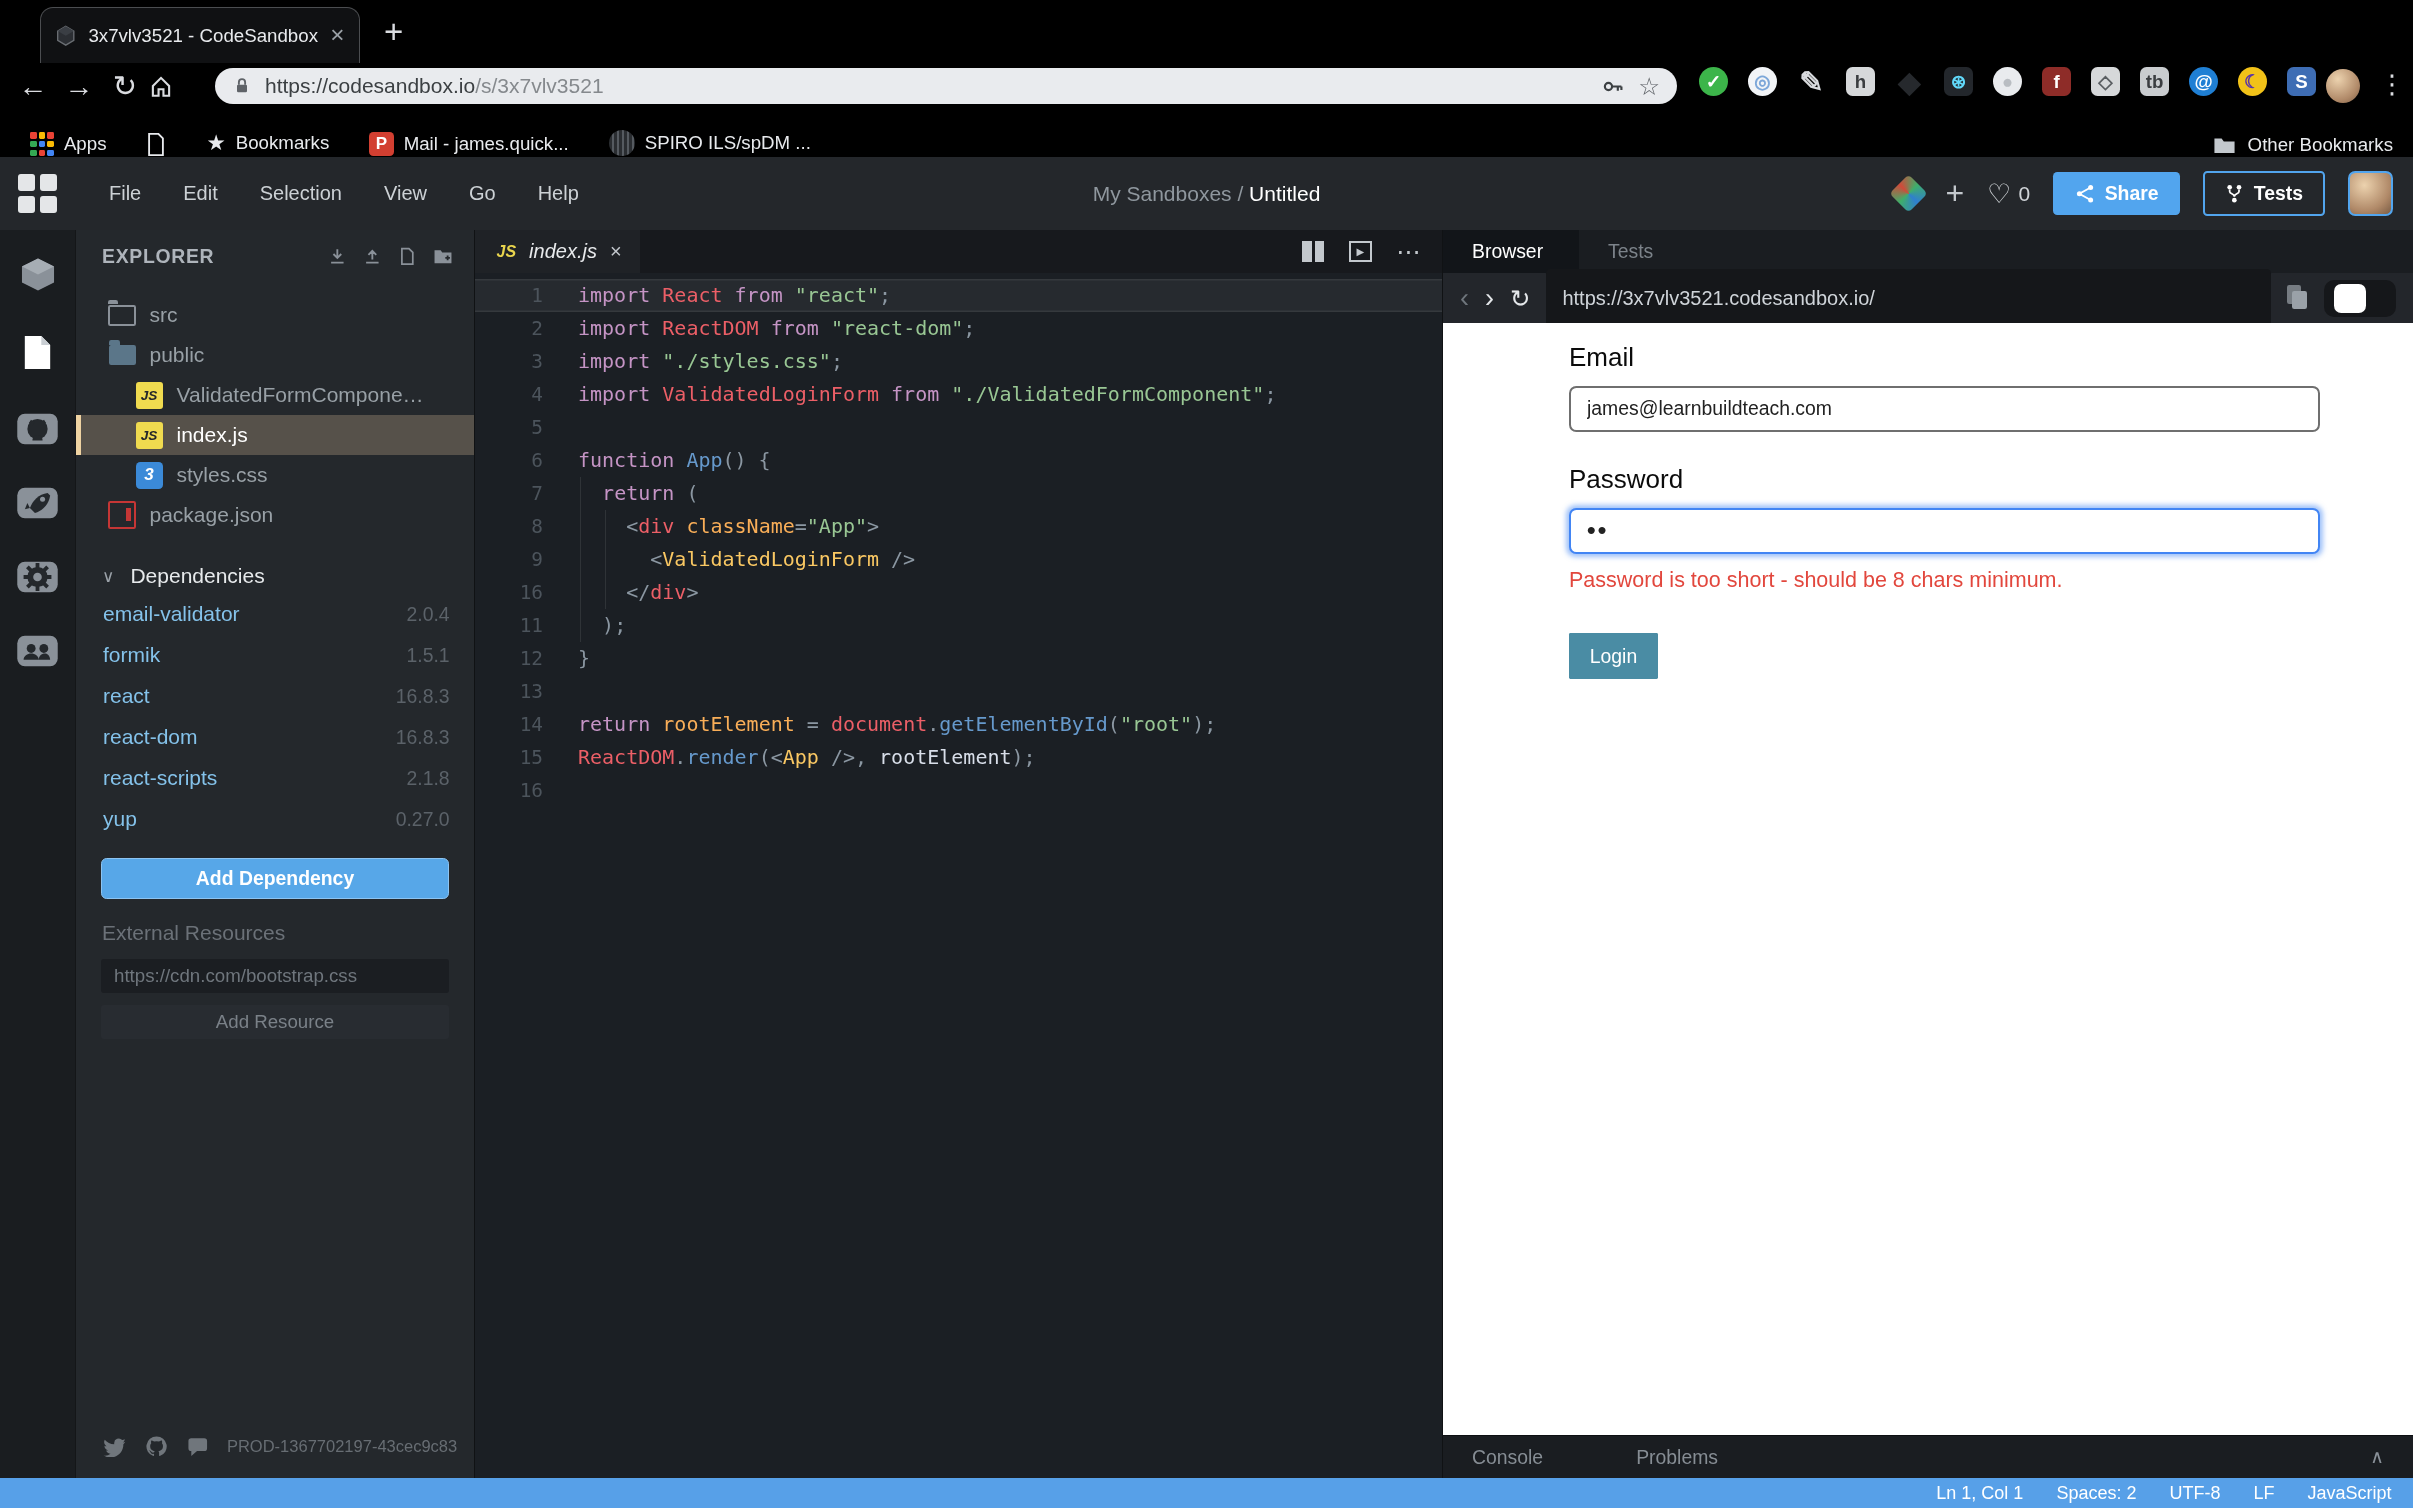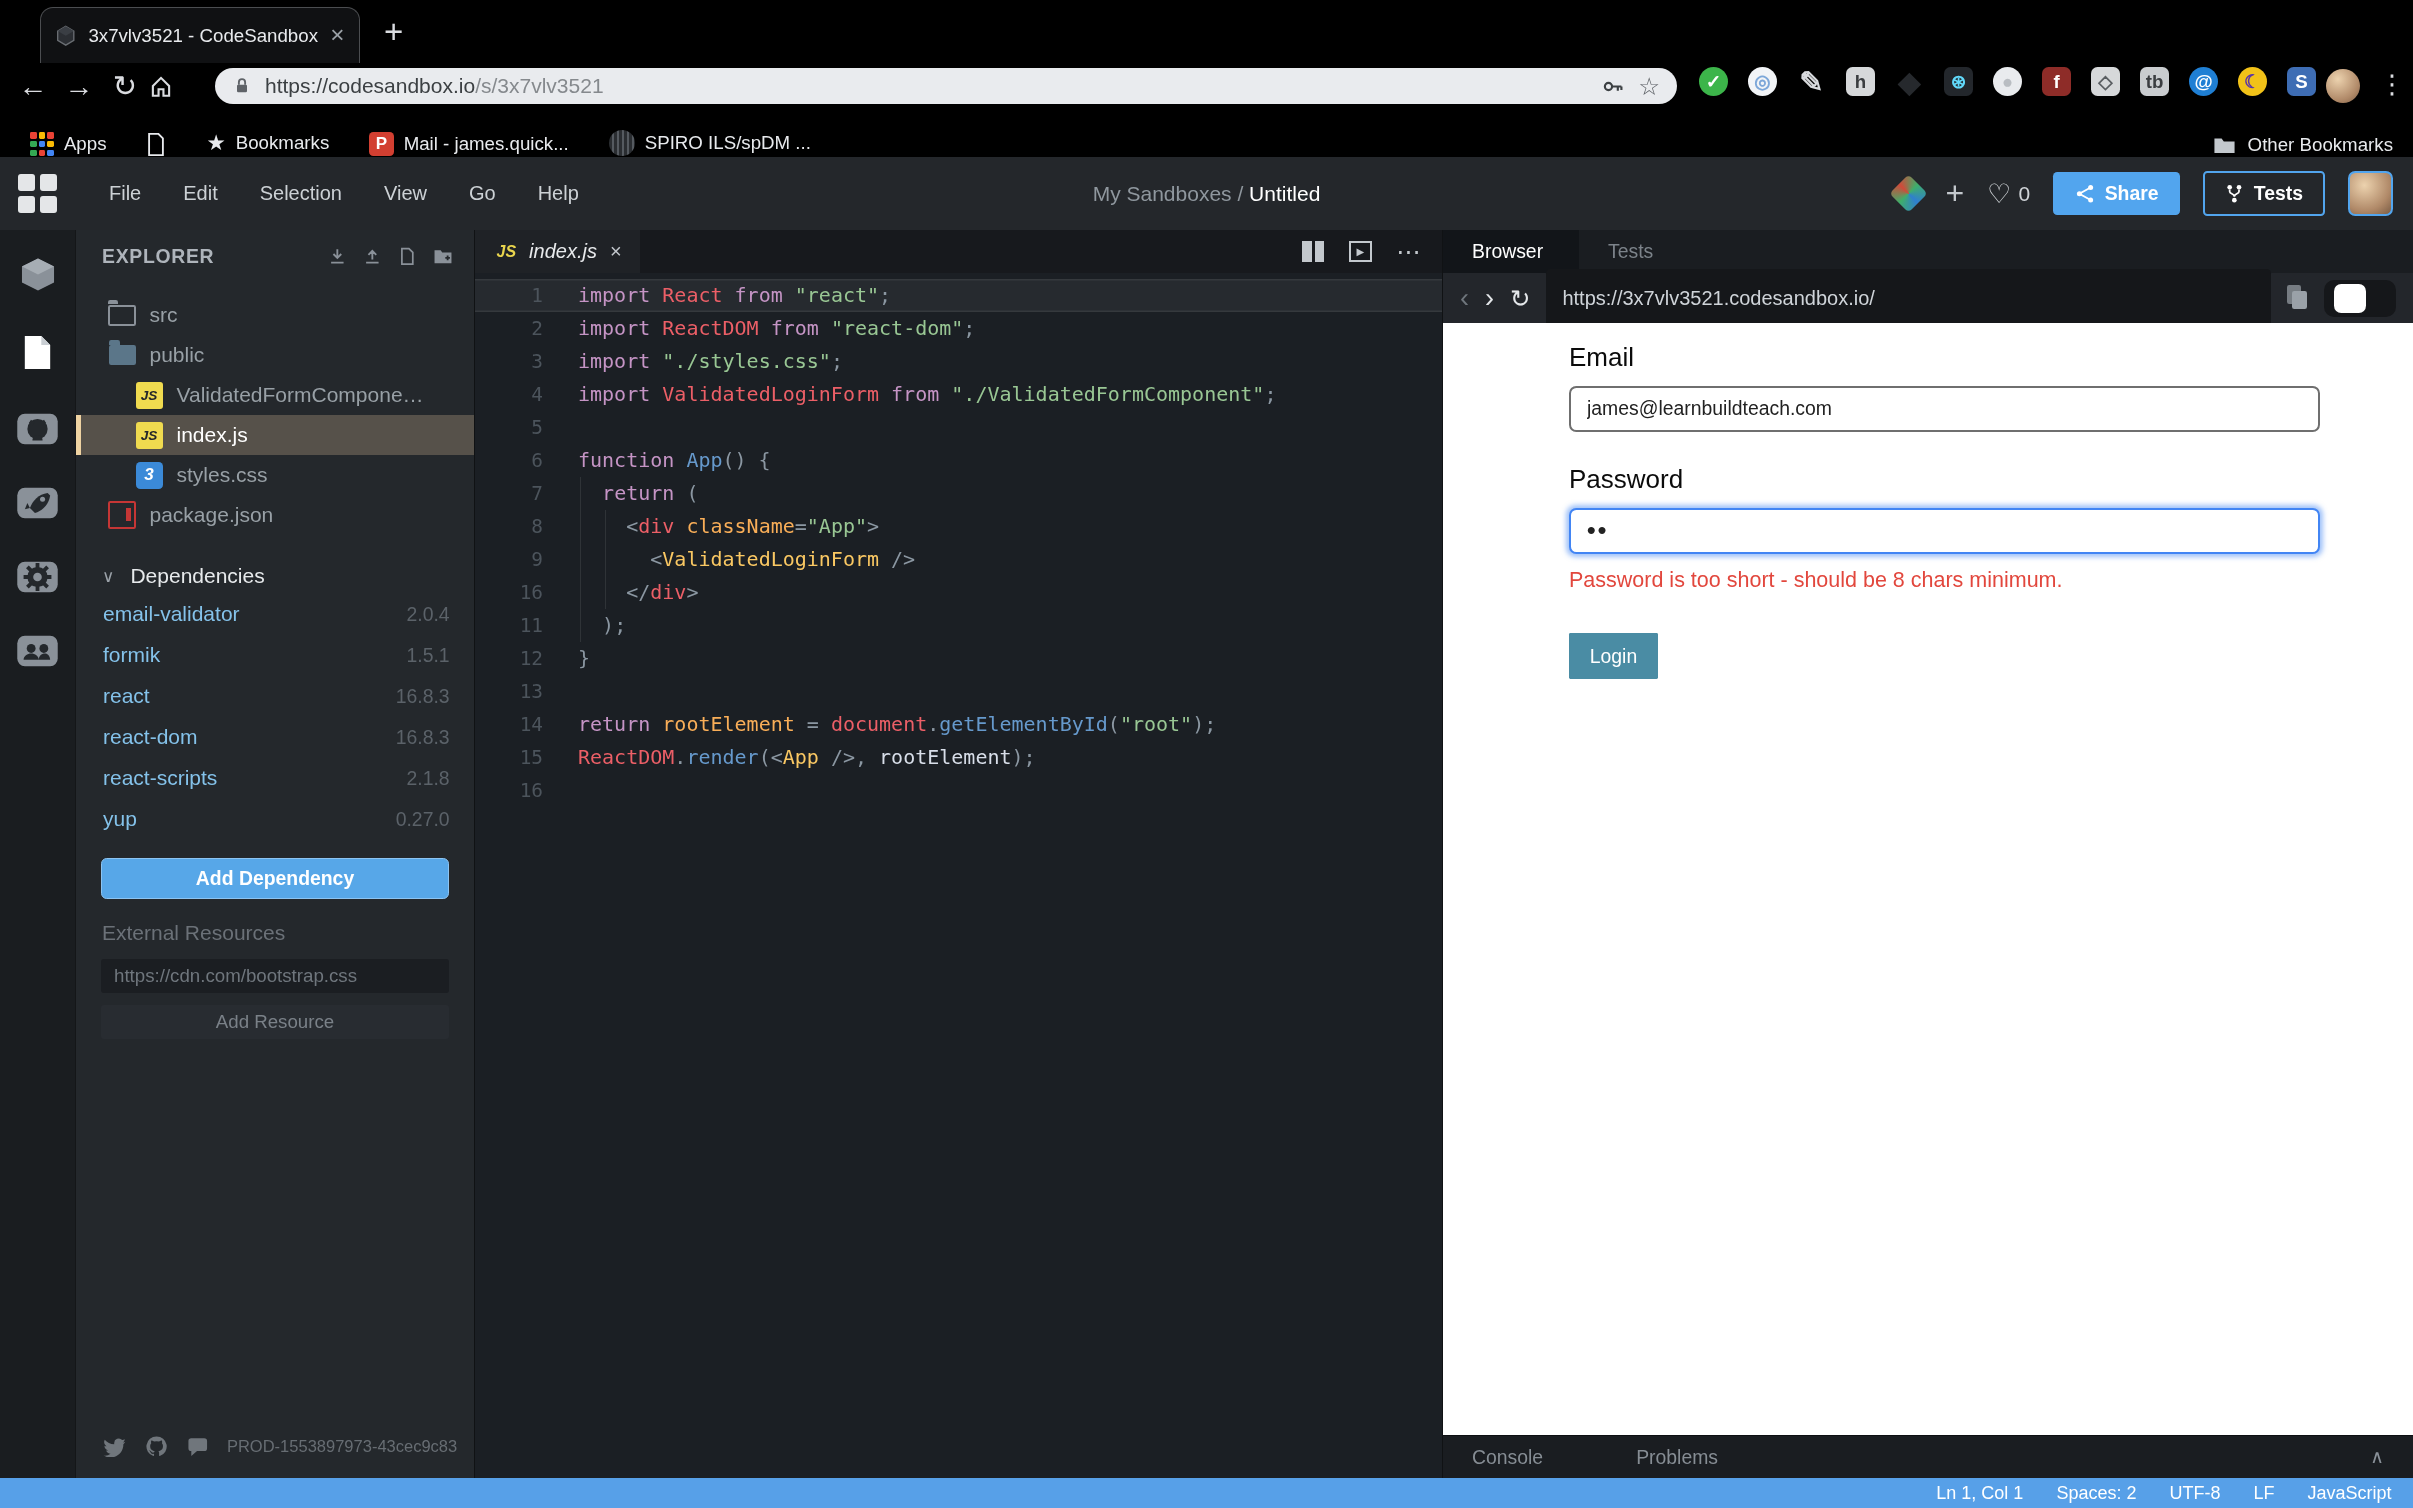--- a/index.html
+++ b/index.html
@@ -453,21 +453,21 @@
       <div class="sidebar-footer">
         <svg width="24.4" height="21.5" viewBox="0 0 32 28">
           <path d="M30 4c-1.1.6-2.3 1-3.5 1.2A6 6 0 0016 9.5v1.3C11 10.6 6.6 8.3 3.6 4.8c-1.7 3 -.6 6.6 2.3 8.5-1 0-1.9-.3-2.7-.7 0 3 2.1 5.6 5 6.2-.9.3-1.9.3-2.8.1.8 2.5 3.1 4.3 5.8 4.3A12 12 0 012 25.6 17 17 0 0011.4 28C22 28 28 19 28 11.4v-.8C29.1 9.8 30 8.7 30.6 7.5c-1 .5-2.1.8-3.2 1C28.6 7.7 29.6 6 30 4z" fill="#70767c"></path>
         </svg>
         <svg width="23" height="23" viewBox="0 0 32 32">
           <path d="M16 2a14 14 0 00-4.4 27.3c.7.1 1-.3 1-.7v-2.4c-3.9.8-4.7-1.9-4.7-1.9-.6-1.6-1.6-2-1.6-2-1.3-.9.1-.9.1-.9 1.4.1 2.2 1.5 2.2 1.5 1.3 2.2 3.3 1.6 4.1 1.2.1-.9.5-1.6.9-1.9-3.1-.4-6.4-1.6-6.4-7a5.4 5.4 0 011.5-3.8 5 5 0 01.1-3.7s1.2-.4 3.8 1.4a13.3 13.3 0 017 0c2.7-1.8 3.8-1.4 3.8-1.4.8 1.9.3 3.3.2 3.7a5.4 5.4 0 011.4 3.8c0 5.4-3.3 6.6-6.4 7 .5.4 1 1.3 1 2.6v3.8c0 .4.2.8 1 .7A14 14 0 0016 2z" fill="#70767c"></path>
         </svg>
         <svg width="21.5" height="21.5" viewBox="0 0 30 30">
           <path d="M6 3h18a4 4 0 014 4v10a4 4 0 01-4 4H14l-8 7v-7H6a4 4 0 01-4-4V7a4 4 0 014-4z" fill="#70767c"></path>
         </svg>
-        <span class="build-id">PROD-1553897973-43cec9c83</span>
+        <span class="build-id">PROD-1367702197-43cec9c83</span>
       </div>
     </div>
 
     <div class="editor">
       <div class="editor-tabs">
         <div class="etab">
           <span class="etab-js">JS</span>
           <span class="etab-name">index.js</span>
           <span class="etab-close">×</span>
         </div>

